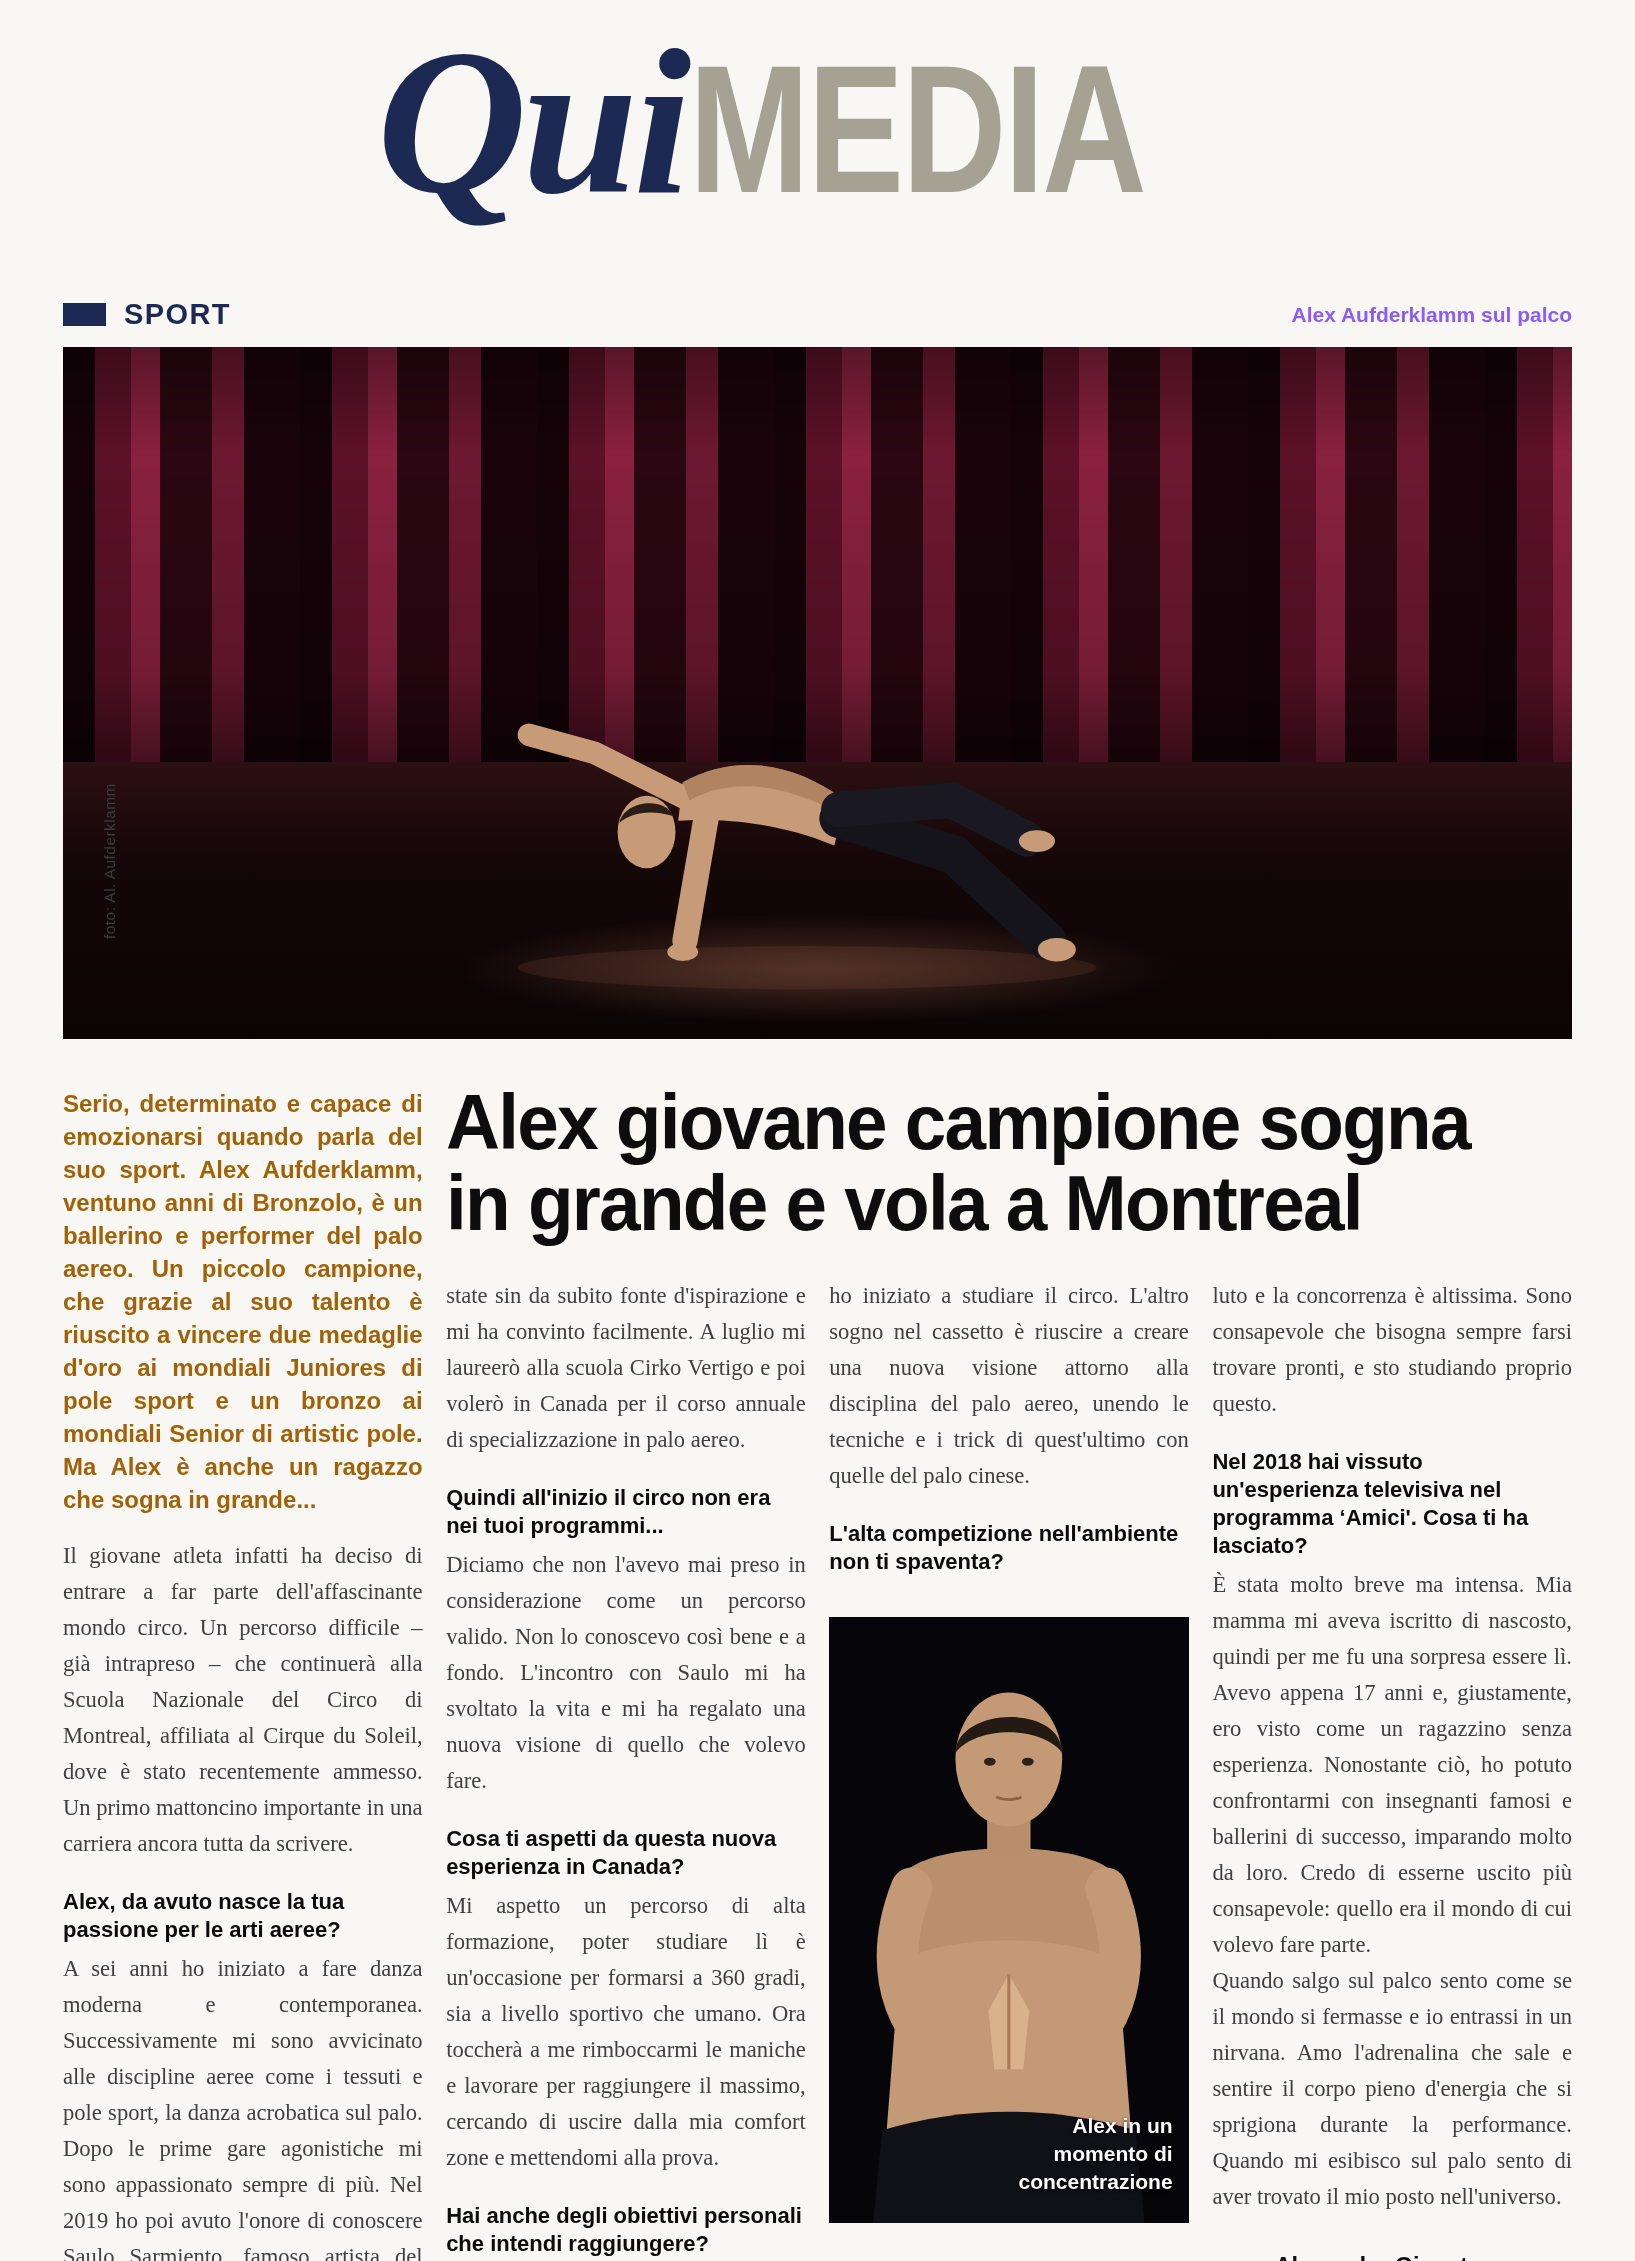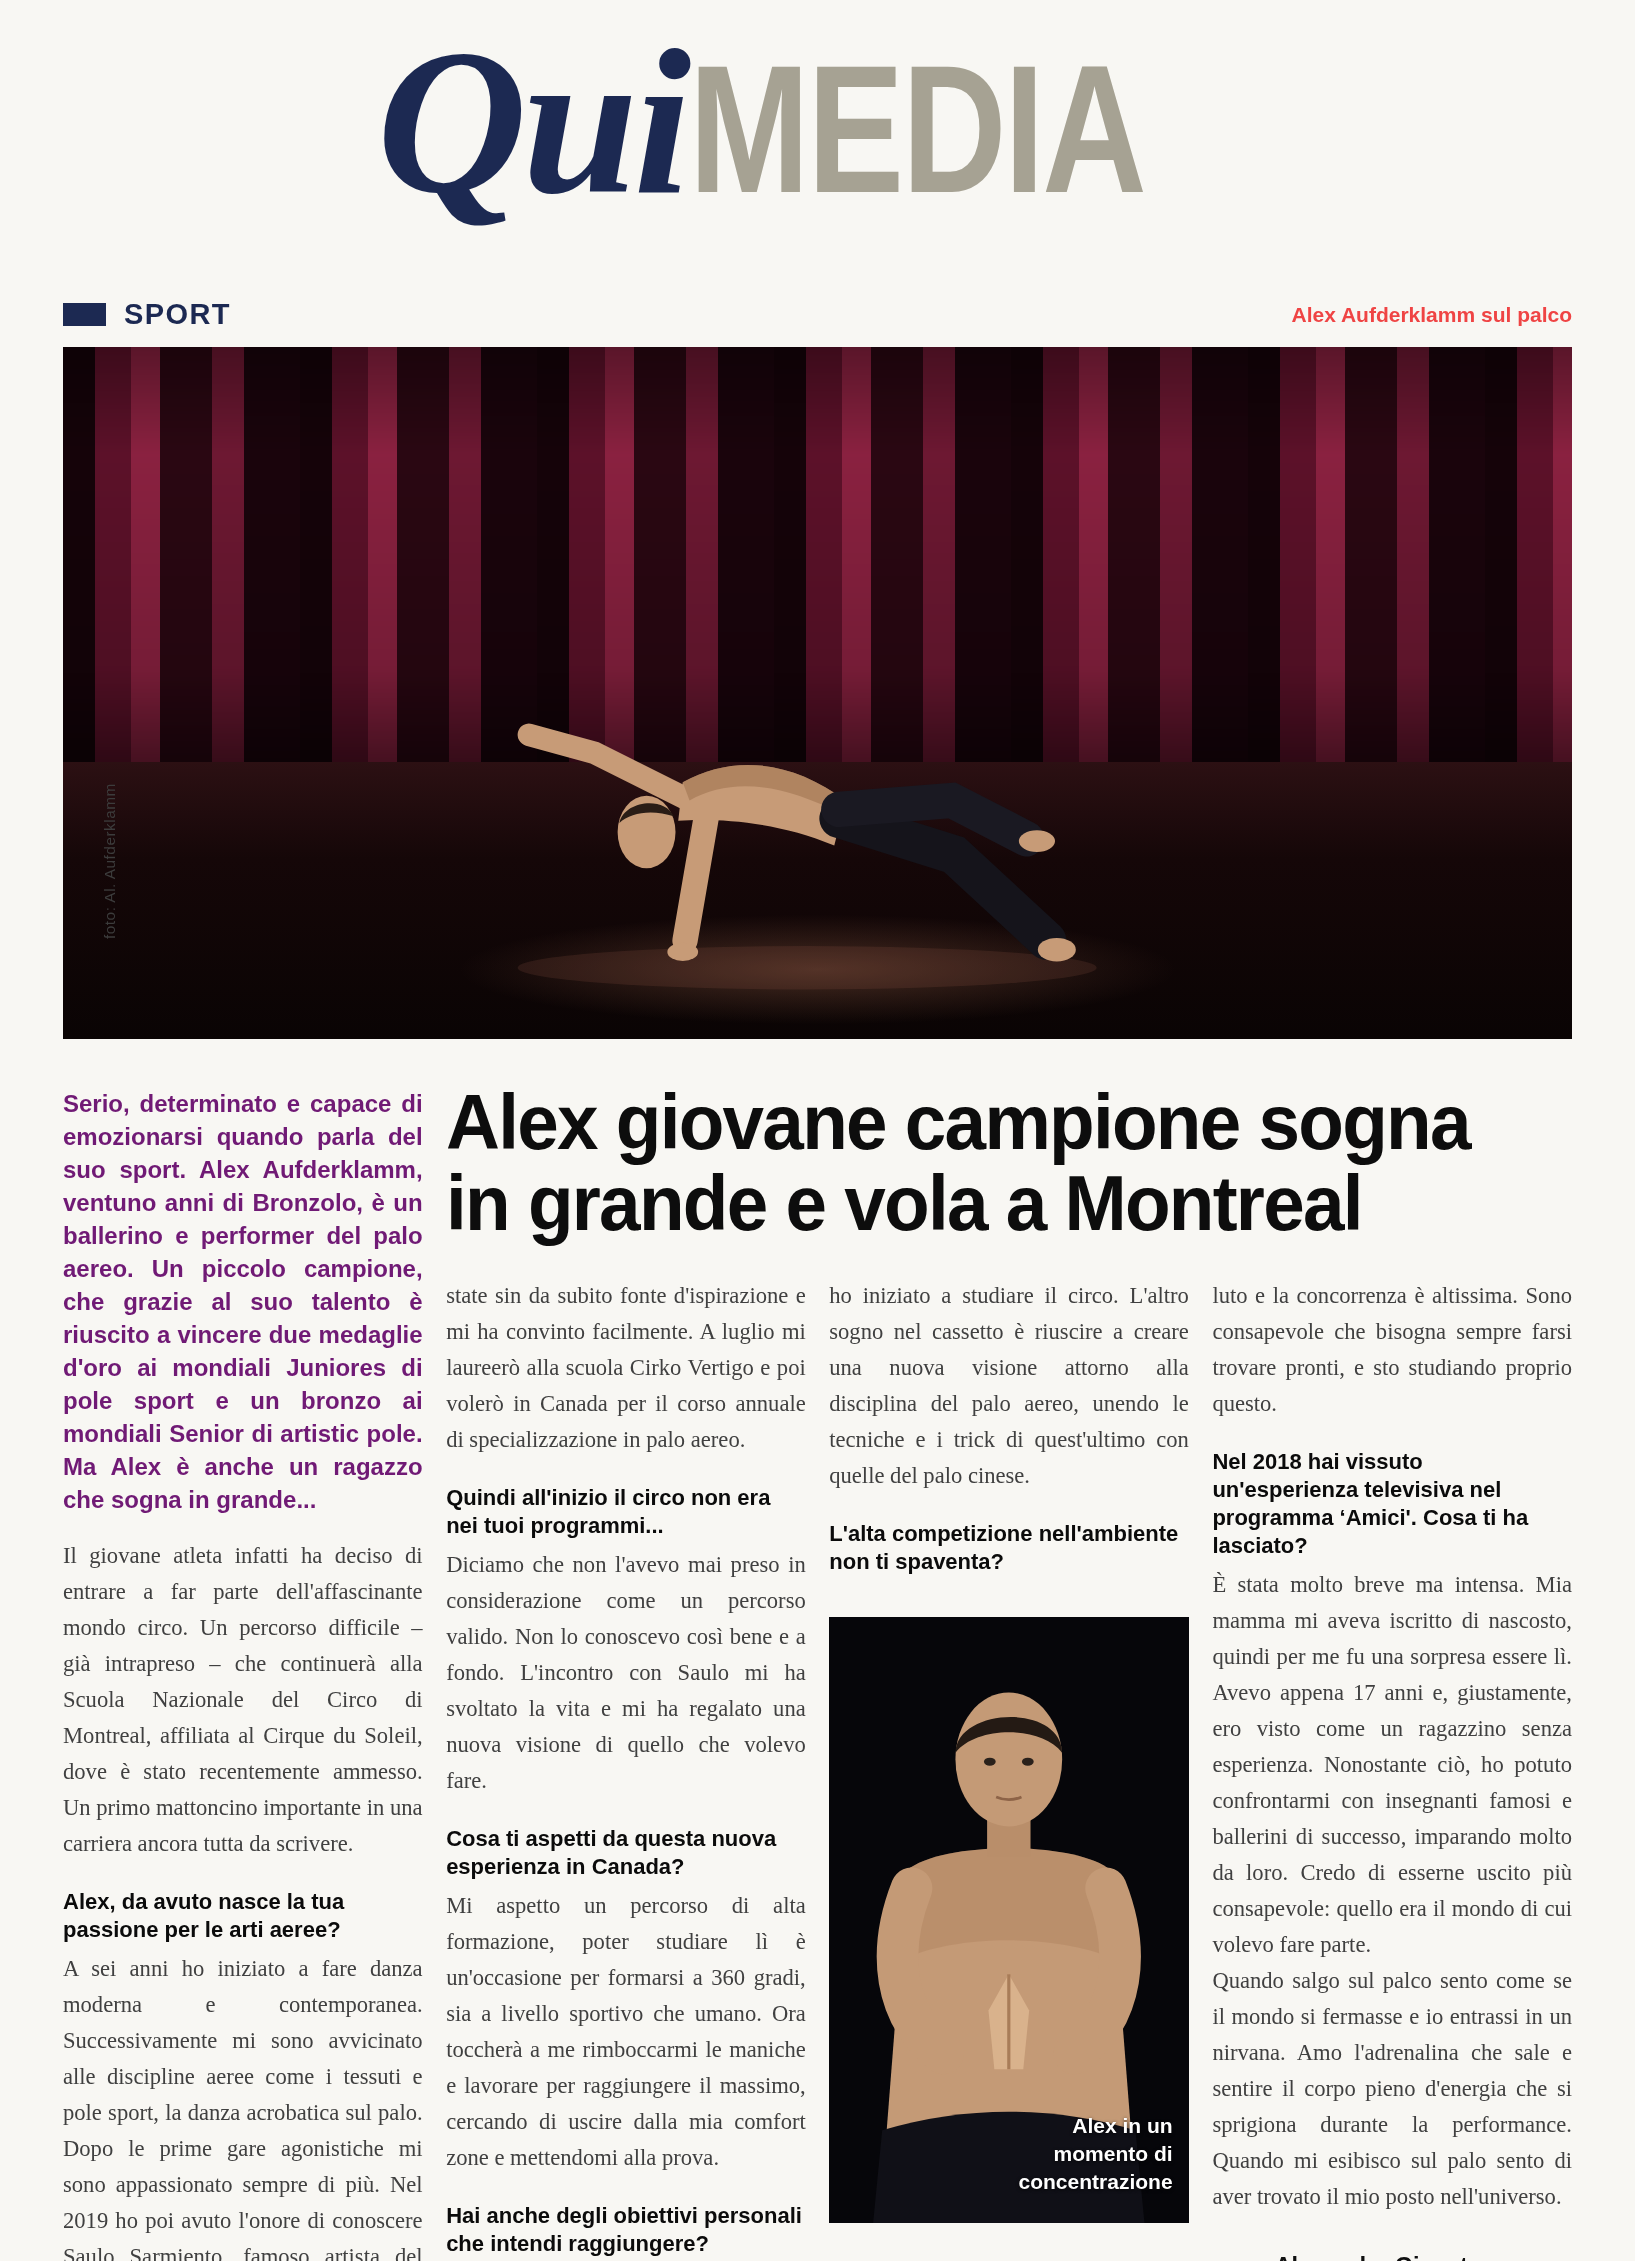--- a/index.html
+++ b/index.html
@@ -21,21 +21,21 @@
   }
   
   .section-row{display:flex;align-items:center;margin:54px 63px 16px 63px;}
   .section-marker{width:43px;height:23.5px;background:#1c2952;}
   .section-label{
     font-family:"Liberation Sans", sans-serif;font-weight:bold;font-size:29px;
     color:#1c2952;margin-left:18px;letter-spacing:1.4px;
   }
   .top-photo-caption{
     margin-left:auto;font-family:"Liberation Sans", sans-serif;font-weight:bold;
-    font-size:21px;color:#ef4444;
+    font-size:21px;color:#8b5cf6;
   }
   
   .main-photo{
     position:relative;margin:13.6px 63px 0 63px;height:692px;background:#070304;overflow:hidden;
   }
   .curtain{
     position:absolute;left:0;right:0;top:0;height:62%;
     background:
       linear-gradient(180deg, rgba(0,0,0,.35) 0%, rgba(0,0,0,0) 25%, rgba(0,0,0,.15) 75%, rgba(0,0,0,.55) 100%),
       repeating-linear-gradient(90deg,
@@ -66,21 +66,21 @@
   .col2{grid-column:2;grid-row:2;}
   .col3{grid-column:3;grid-row:2;}
   .col4{grid-column:4;grid-row:2;}
   .headline h1{
     margin:0;font-family:"Liberation Sans", sans-serif;font-weight:bold;
     font-size:77px;line-height:81px;color:#0d0d0d;letter-spacing:-1.8px;
     transform:scaleX(.97);transform-origin:left top;white-space:nowrap;
   }
   .intro{
     font-family:"Liberation Sans", sans-serif;font-weight:bold;
-    font-size:24px;line-height:33px;color:#701a75;text-align:justify;margin:4.5px 0 0 0;
+    font-size:24px;line-height:33px;color:#a16207;text-align:justify;margin:4.5px 0 0 0;
   }
   .body-text{
     font-size:22.6px;line-height:36px;color:#404040;text-align:justify;margin:0;
   }
   .col1 .first-body{margin-top:22px;}
   .question{
     font-family:"Liberation Sans", sans-serif;font-weight:bold;
     font-size:22px;line-height:28px;color:#0b0b0b;margin:26px 0 7.2px 0;text-align:left;
   }
   

